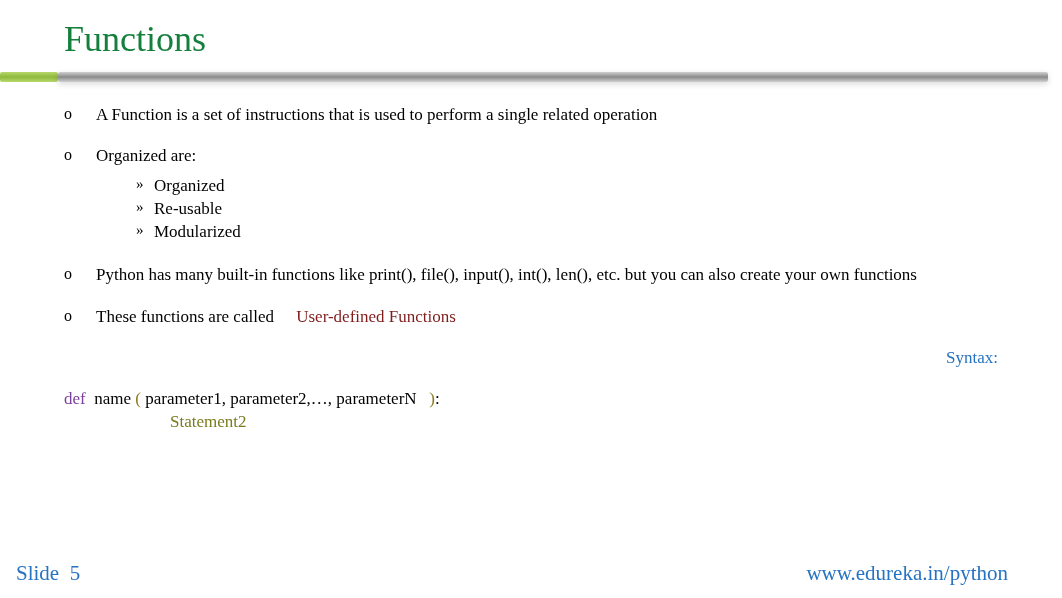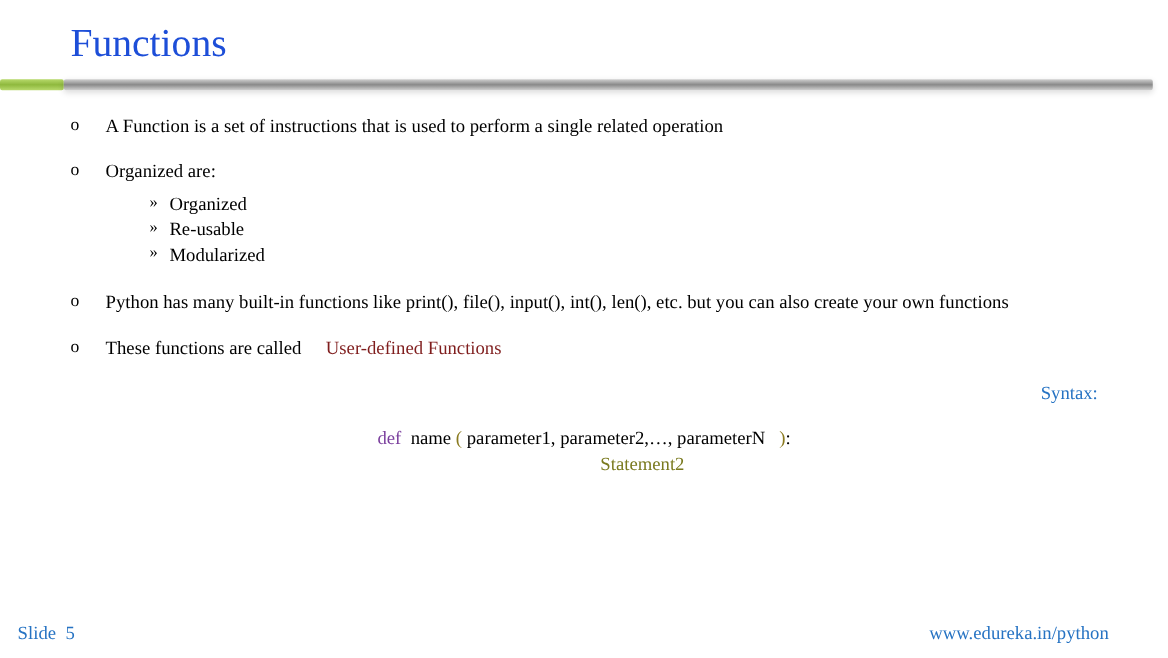--- a/index.html
+++ b/index.html
@@ -11,21 +11,21 @@
       width: 1062px;
       height: 598px;
       background: #ffffff;
       font-family: Georgia, 'Times New Roman', serif;
       position: relative;
       overflow: hidden;
     }
     .title {
       font-size: 36px;
       font-weight: normal;
-      color: #1d4ed8;
+      color: #15803d;
       padding: 18px 18px 12px 64px;
     }
     .divider {
       position: relative;
       height: 10px;
       width: 100%;
     }
     .divider-green {
       position: absolute;
       left: 0;
@@ -87,36 +87,35 @@
     .syntax-label {
       color: #2673c3;
       margin-bottom: 20px;
       text-align: right;
     }
     .code-block {
       margin-top: 4px;
     }
     .code-line {
       margin-bottom: 2px;
-      text-align: center;
     }
     .kw-purple { color: #7a3e9d; }
     .paren-olive { color: #8a7a1f; }
     .stmt-olive { color: #7a7a1f; }
     .kw-blue { color: #2673c3; }
     .indent1 { padding-left: 106px; }
     .footer {
       position: absolute;
       bottom: 12px;
       left: 0;
       right: 0;
       padding: 0 54px 0 16px;
       display: flex;
       justify-content: space-between;
-      font-size: 17px;
+      font-size: 21px;
       color: #2673c3;
     }
     .inline-gap {
       display: inline-block;
       width: 18px;
     }
   </style>
 </head>
 <body>
 

